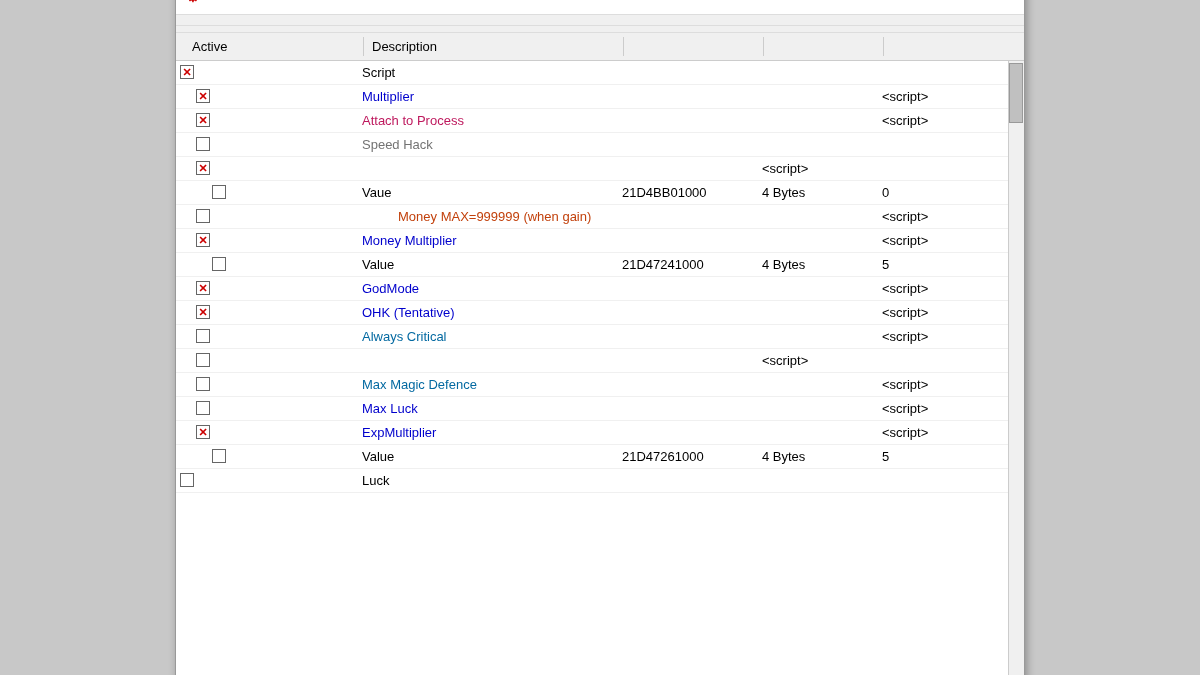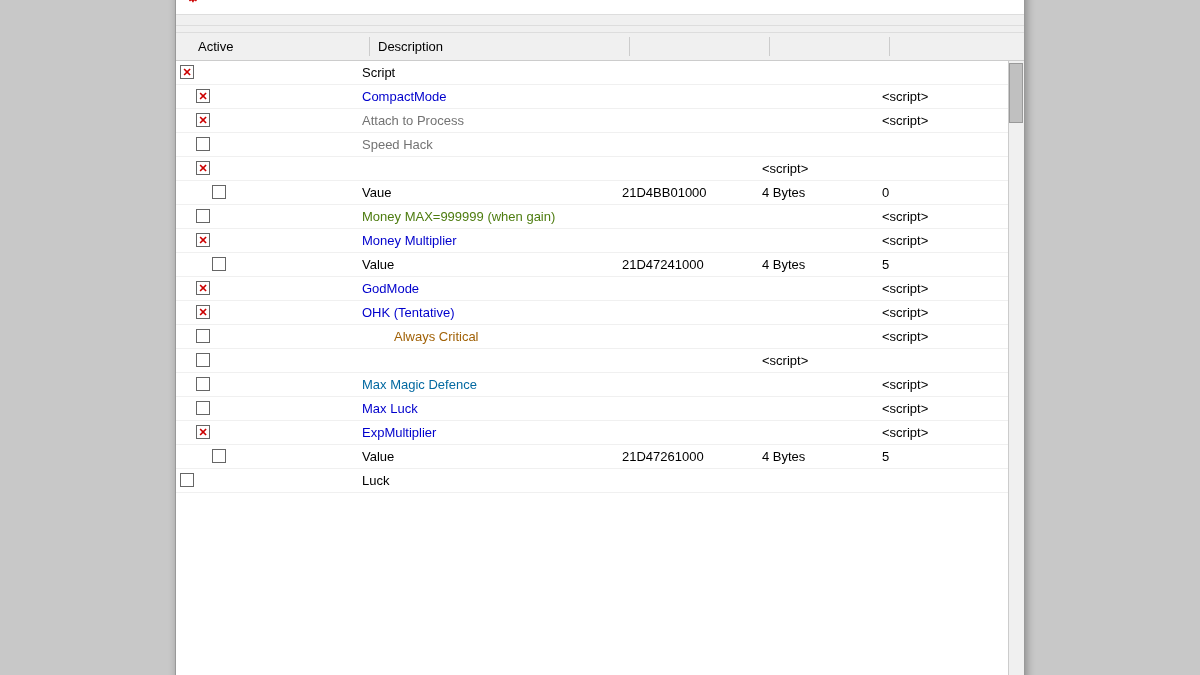--- a/index.html
+++ b/index.html
@@ -90,21 +90,21 @@
       background: #fff;
       margin: 0;
       position: relative;
       overflow: hidden;
     }
     .table-header {
       display: grid;
       grid-template-columns: 180px 260px 140px 120px 1fr;
       background: #f0f0f0;
       border-bottom: 1px solid #ccc;
-      padding: 4px 14px;
+      padding: 4px 8px;
     }
     .th {
       padding: 2px 8px;
       font-size: 13px;
       font-weight: normal;
       border-right: 1px solid #ccc;
       color: #000;
     }
     .th:last-child { border-right: none; }
     .table-body {
@@ -231,30 +231,30 @@
           </div>
           <div class="cell" style="color: rgb(0, 0, 0);">Script</div>
           <div class="cell"></div>
           <div class="cell"></div>
           <div class="cell"></div>
         </div>
         <div class="row">
           <div class="cell-active" style="padding-left: 20px;">
             <div class="checkbox checked"></div>
           </div>
-          <div class="cell" style="color: rgb(0, 0, 204);">CompactMode</div>
-          <div class="cell"></div>
-          <div class="cell"></div>
-          <div class="cell">&lt;script&gt;</div>
-        </div>
-        <div class="row">
-          <div class="cell-active" style="padding-left: 20px;">
-            <div class="checkbox checked"></div>
-          </div>
-          <div class="cell" style="color: #737373; text-align: right;">Attach to Process</div>
+          <div class="cell" style="color: rgb(0, 0, 204);">Multiplier</div>
+          <div class="cell"></div>
+          <div class="cell"></div>
+          <div class="cell">&lt;script&gt;</div>
+        </div>
+        <div class="row">
+          <div class="cell-active" style="padding-left: 20px;">
+            <div class="checkbox checked"></div>
+          </div>
+          <div class="cell" style="color: #be185d; text-align: right;">Attach to Process</div>
           <div class="cell"></div>
           <div class="cell"></div>
           <div class="cell">&lt;script&gt;</div>
         </div>
         <div class="row">
           <div class="cell-active" style="padding-left: 20px;">
             <div class="checkbox"></div>
           </div>
           <div class="cell" style="color: #737373;">Speed Hack</div>
           <div class="cell"></div>
@@ -275,21 +275,21 @@
           </div>
           <div class="cell" style="color: rgb(0, 0, 0);">Vaue</div>
           <div class="cell">21D4BB01000</div>
           <div class="cell">4 Bytes</div>
           <div class="cell">0</div>
         </div>
         <div class="row">
           <div class="cell-active" style="padding-left: 20px;">
             <div class="checkbox"></div>
           </div>
-          <div class="cell" style="color: #4d7c0f;">Money MAX=999999 (when gain)</div>
+          <div class="cell" style="color: #c2410c; margin-left: 36px;">Money MAX=999999 (when gain)</div>
           <div class="cell"></div>
           <div class="cell"></div>
           <div class="cell">&lt;script&gt;</div>
         </div>
         <div class="row">
           <div class="cell-active" style="padding-left: 20px;">
             <div class="checkbox checked"></div>
           </div>
           <div class="cell" style="color: rgb(0, 0, 204);">Money Multiplier</div>
           <div class="cell"></div>
@@ -320,21 +320,21 @@
           </div>
           <div class="cell" style="color: rgb(0, 0, 204);">OHK (Tentative)</div>
           <div class="cell"></div>
           <div class="cell"></div>
           <div class="cell">&lt;script&gt;</div>
         </div>
         <div class="row">
           <div class="cell-active" style="padding-left: 20px;">
             <div class="checkbox"></div>
           </div>
-          <div class="cell" style="color: #a16207; margin-left: 32px;">Always Critical</div>
+          <div class="cell" style="color: #0369a1;">Always Critical</div>
           <div class="cell"></div>
           <div class="cell"></div>
           <div class="cell">&lt;script&gt;</div>
         </div>
         <div class="row">
           <div class="cell-active" style="padding-left: 20px;">
             <div class="checkbox"></div>
           </div>
           <div class="cell"></div>
           <div class="cell"></div>

